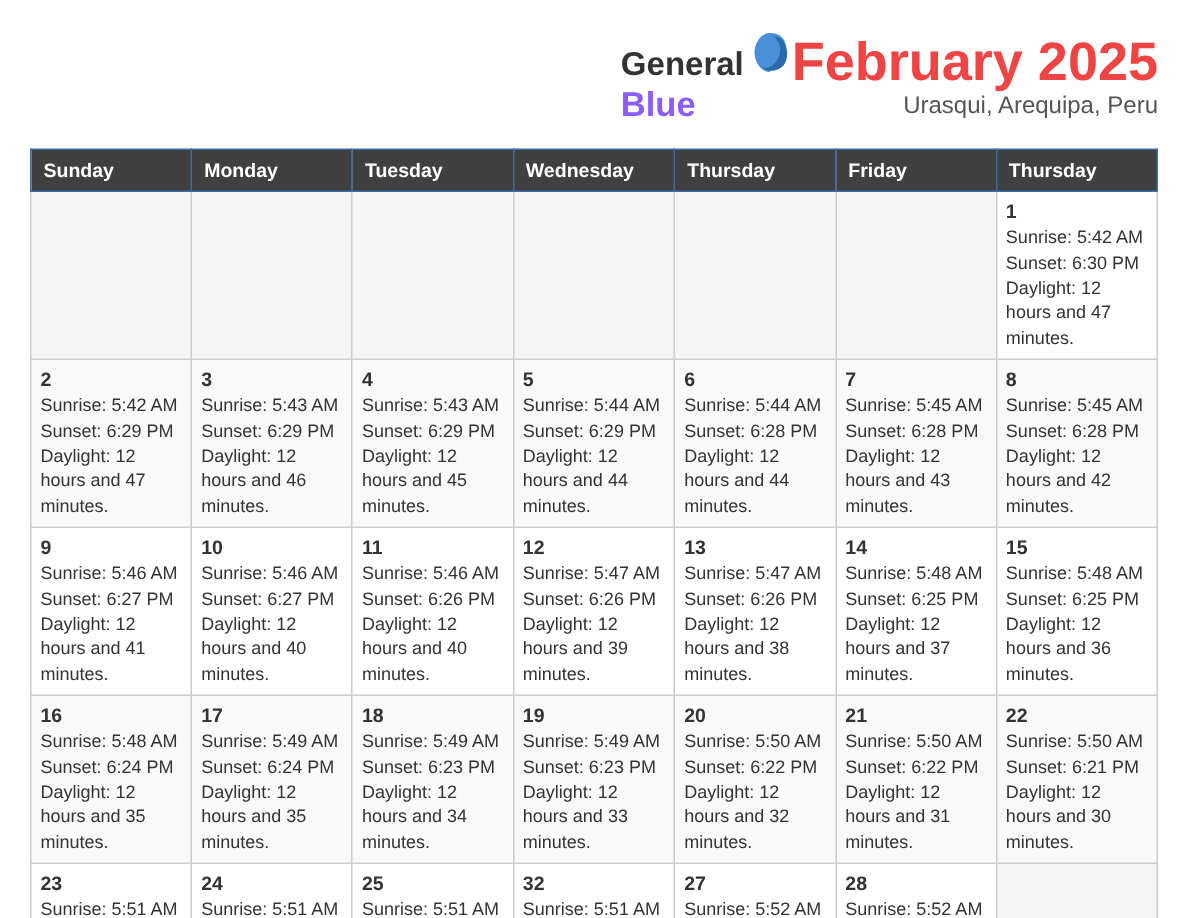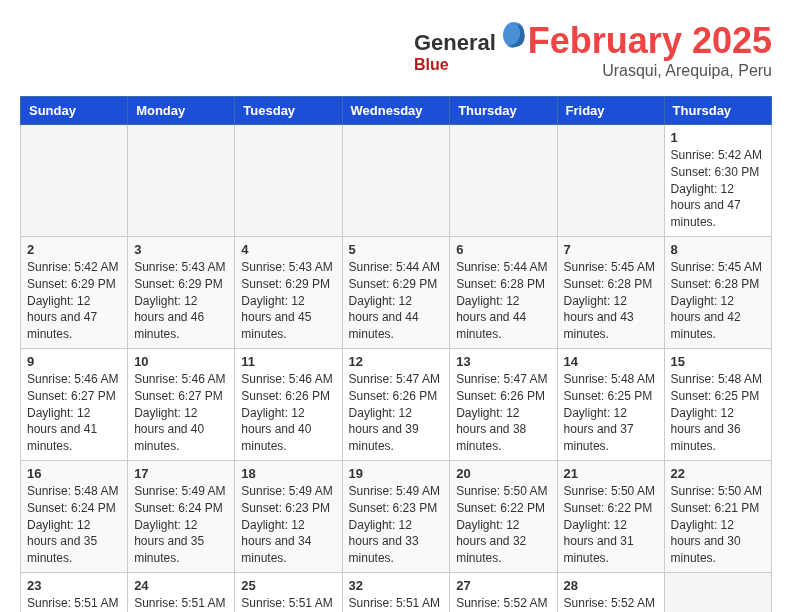--- a/index.html
+++ b/index.html
@@ -19,23 +19,23 @@
     .logo {
       display: flex;
       align-items: center;
     }
     .logo-text-general {
       font-size: 22px;
       font-weight: bold;
       color: #333;
     }
     .logo-text-blue {
-      font-size: 16px;
-      font-weight: bold;
-      color: #b91c1c;
+      font-size: 23px;
+      font-weight: bold;
+      color: #8b5cf6;
     }
     .logo-icon {
       width: 30px;
       height: 30px;
       margin-left: 2px;
     }
     .title-block {
       text-align: right;
     }
     .title-block h1 {
@@ -47,21 +47,21 @@
       font-size: 16px;
       font-weight: normal;
       color: #555;
     }
     .calendar {
       width: 100%;
       border-collapse: collapse;
       border: 1px solid #ccc;
     }
     .calendar th {
-      background-color: #1d4ed8;
+      background-color: #404040;
       color: white;
       text-align: left;
       padding: 6px 8px;
       font-size: 13px;
       font-weight: bold;
       border: 1px solid #3a6aaa;
     }
     .calendar td {
       vertical-align: top;
       width: 108px;

